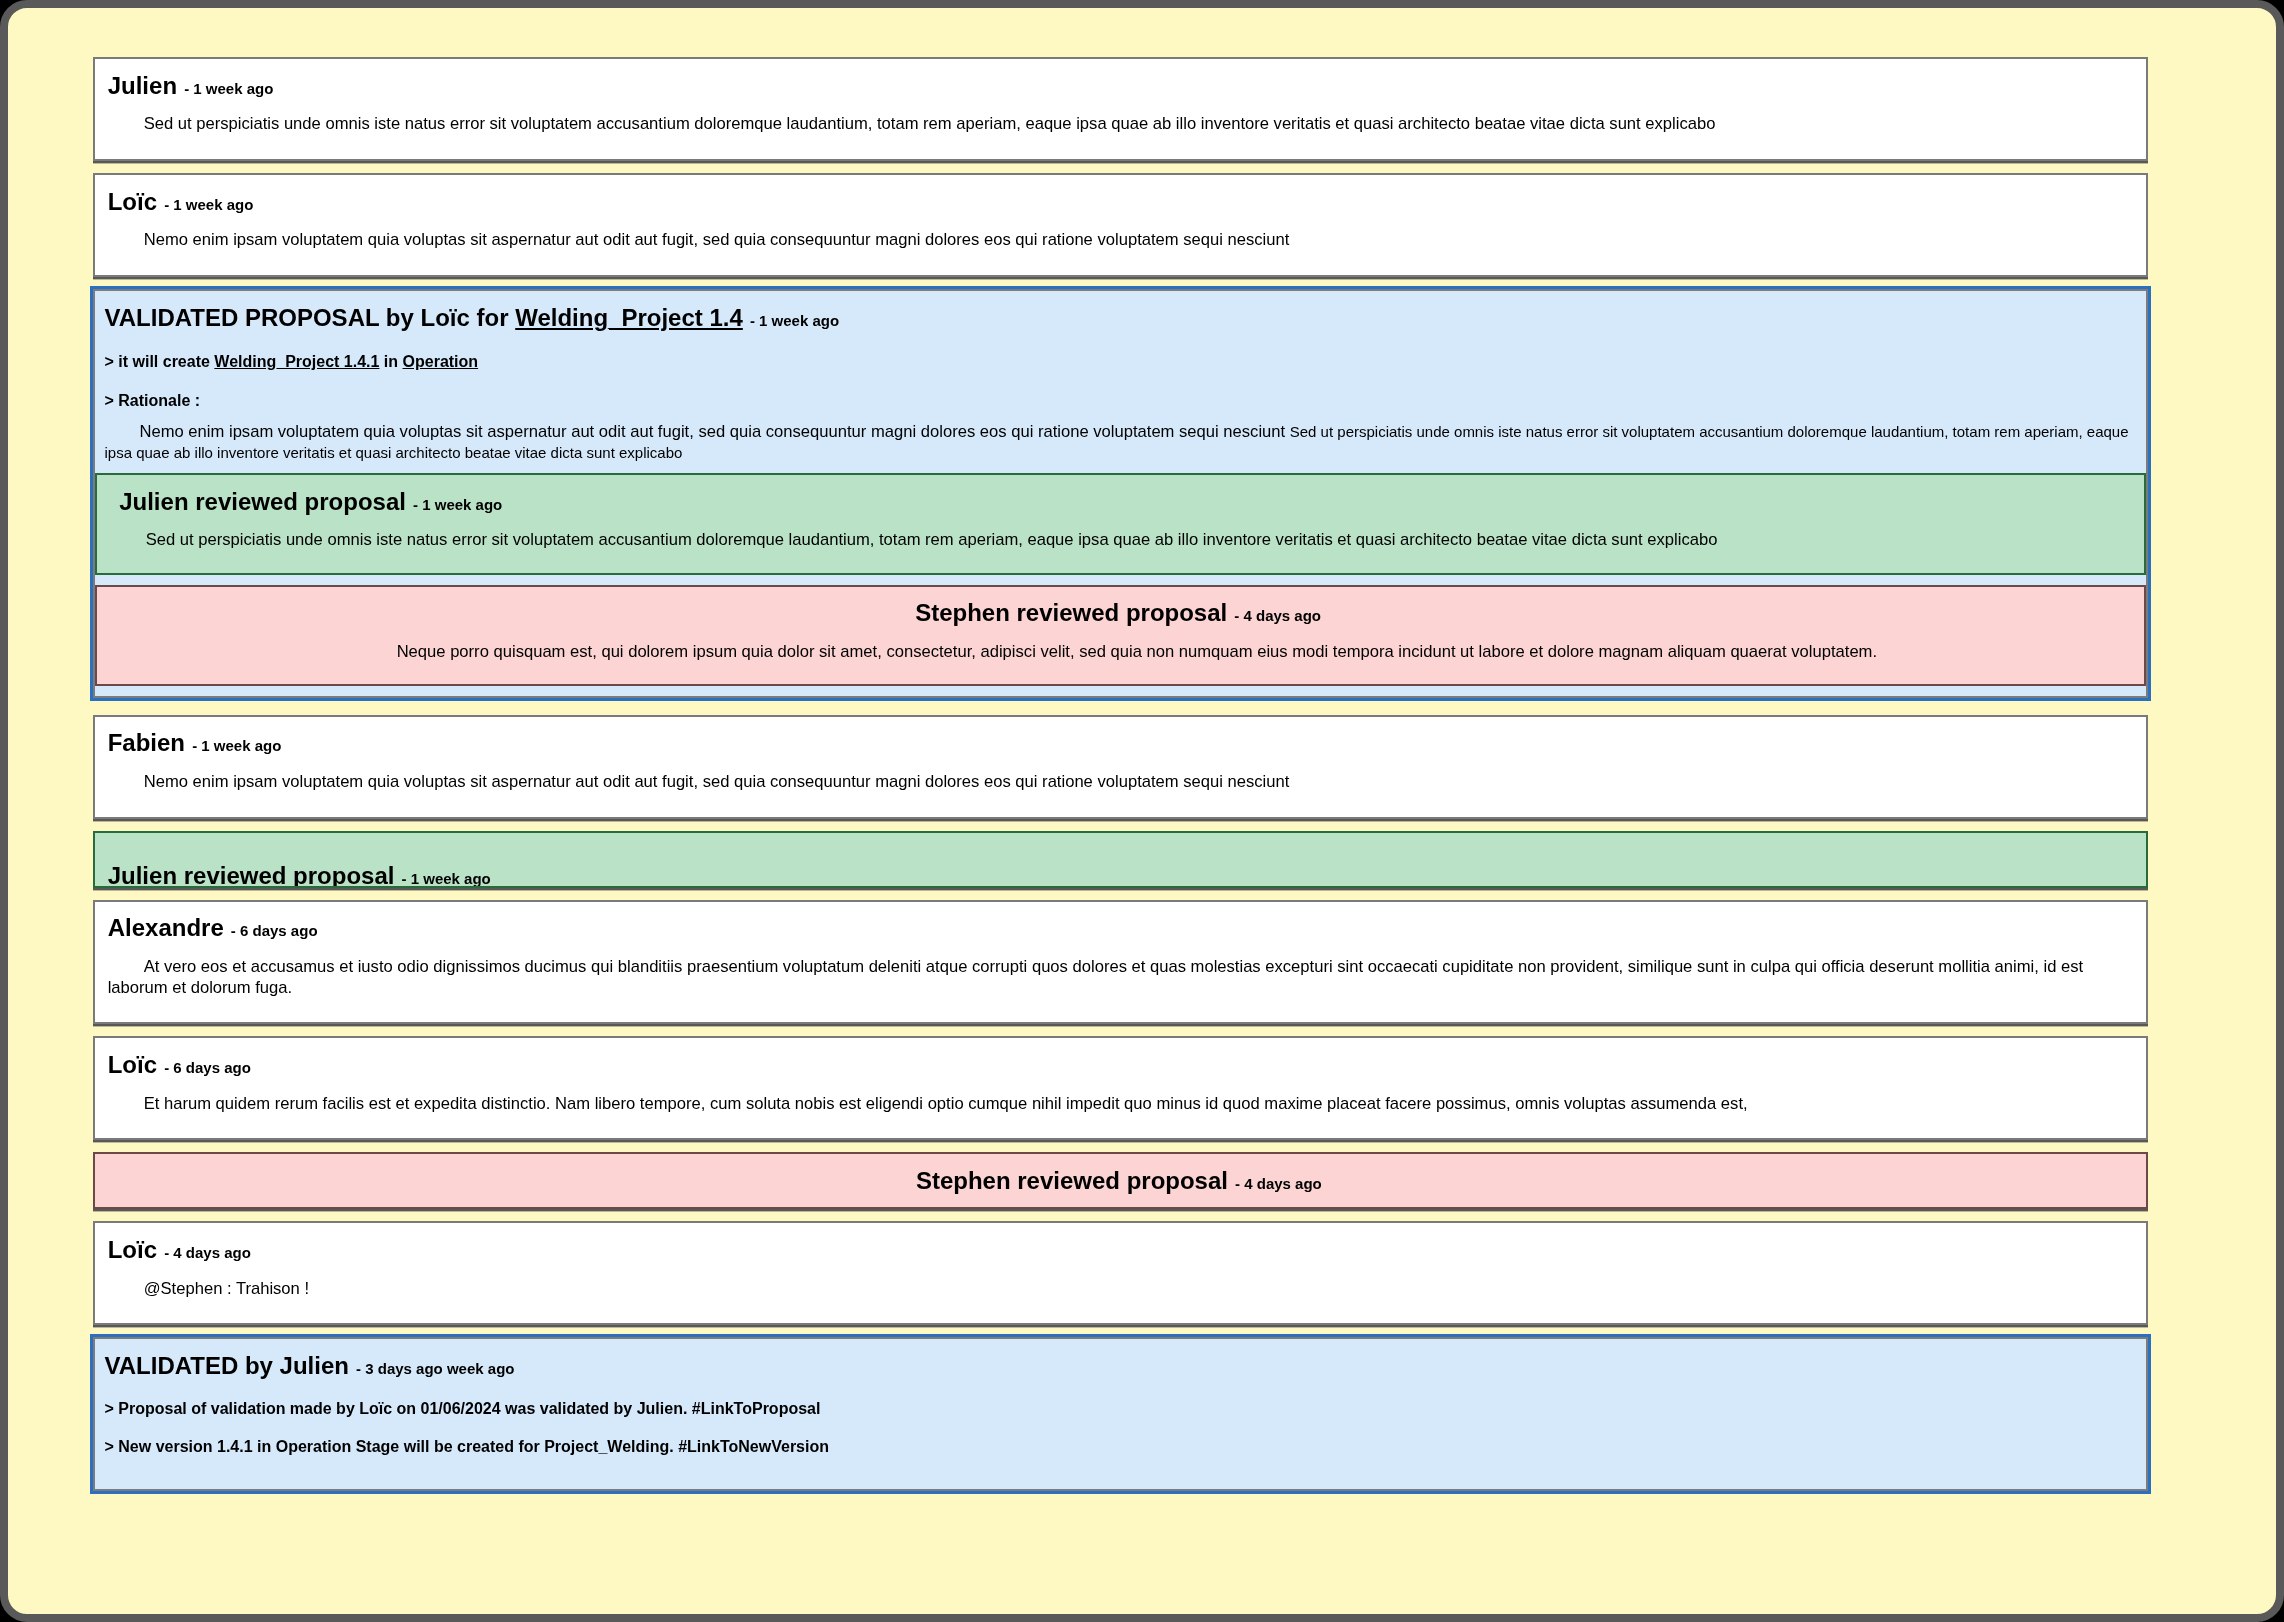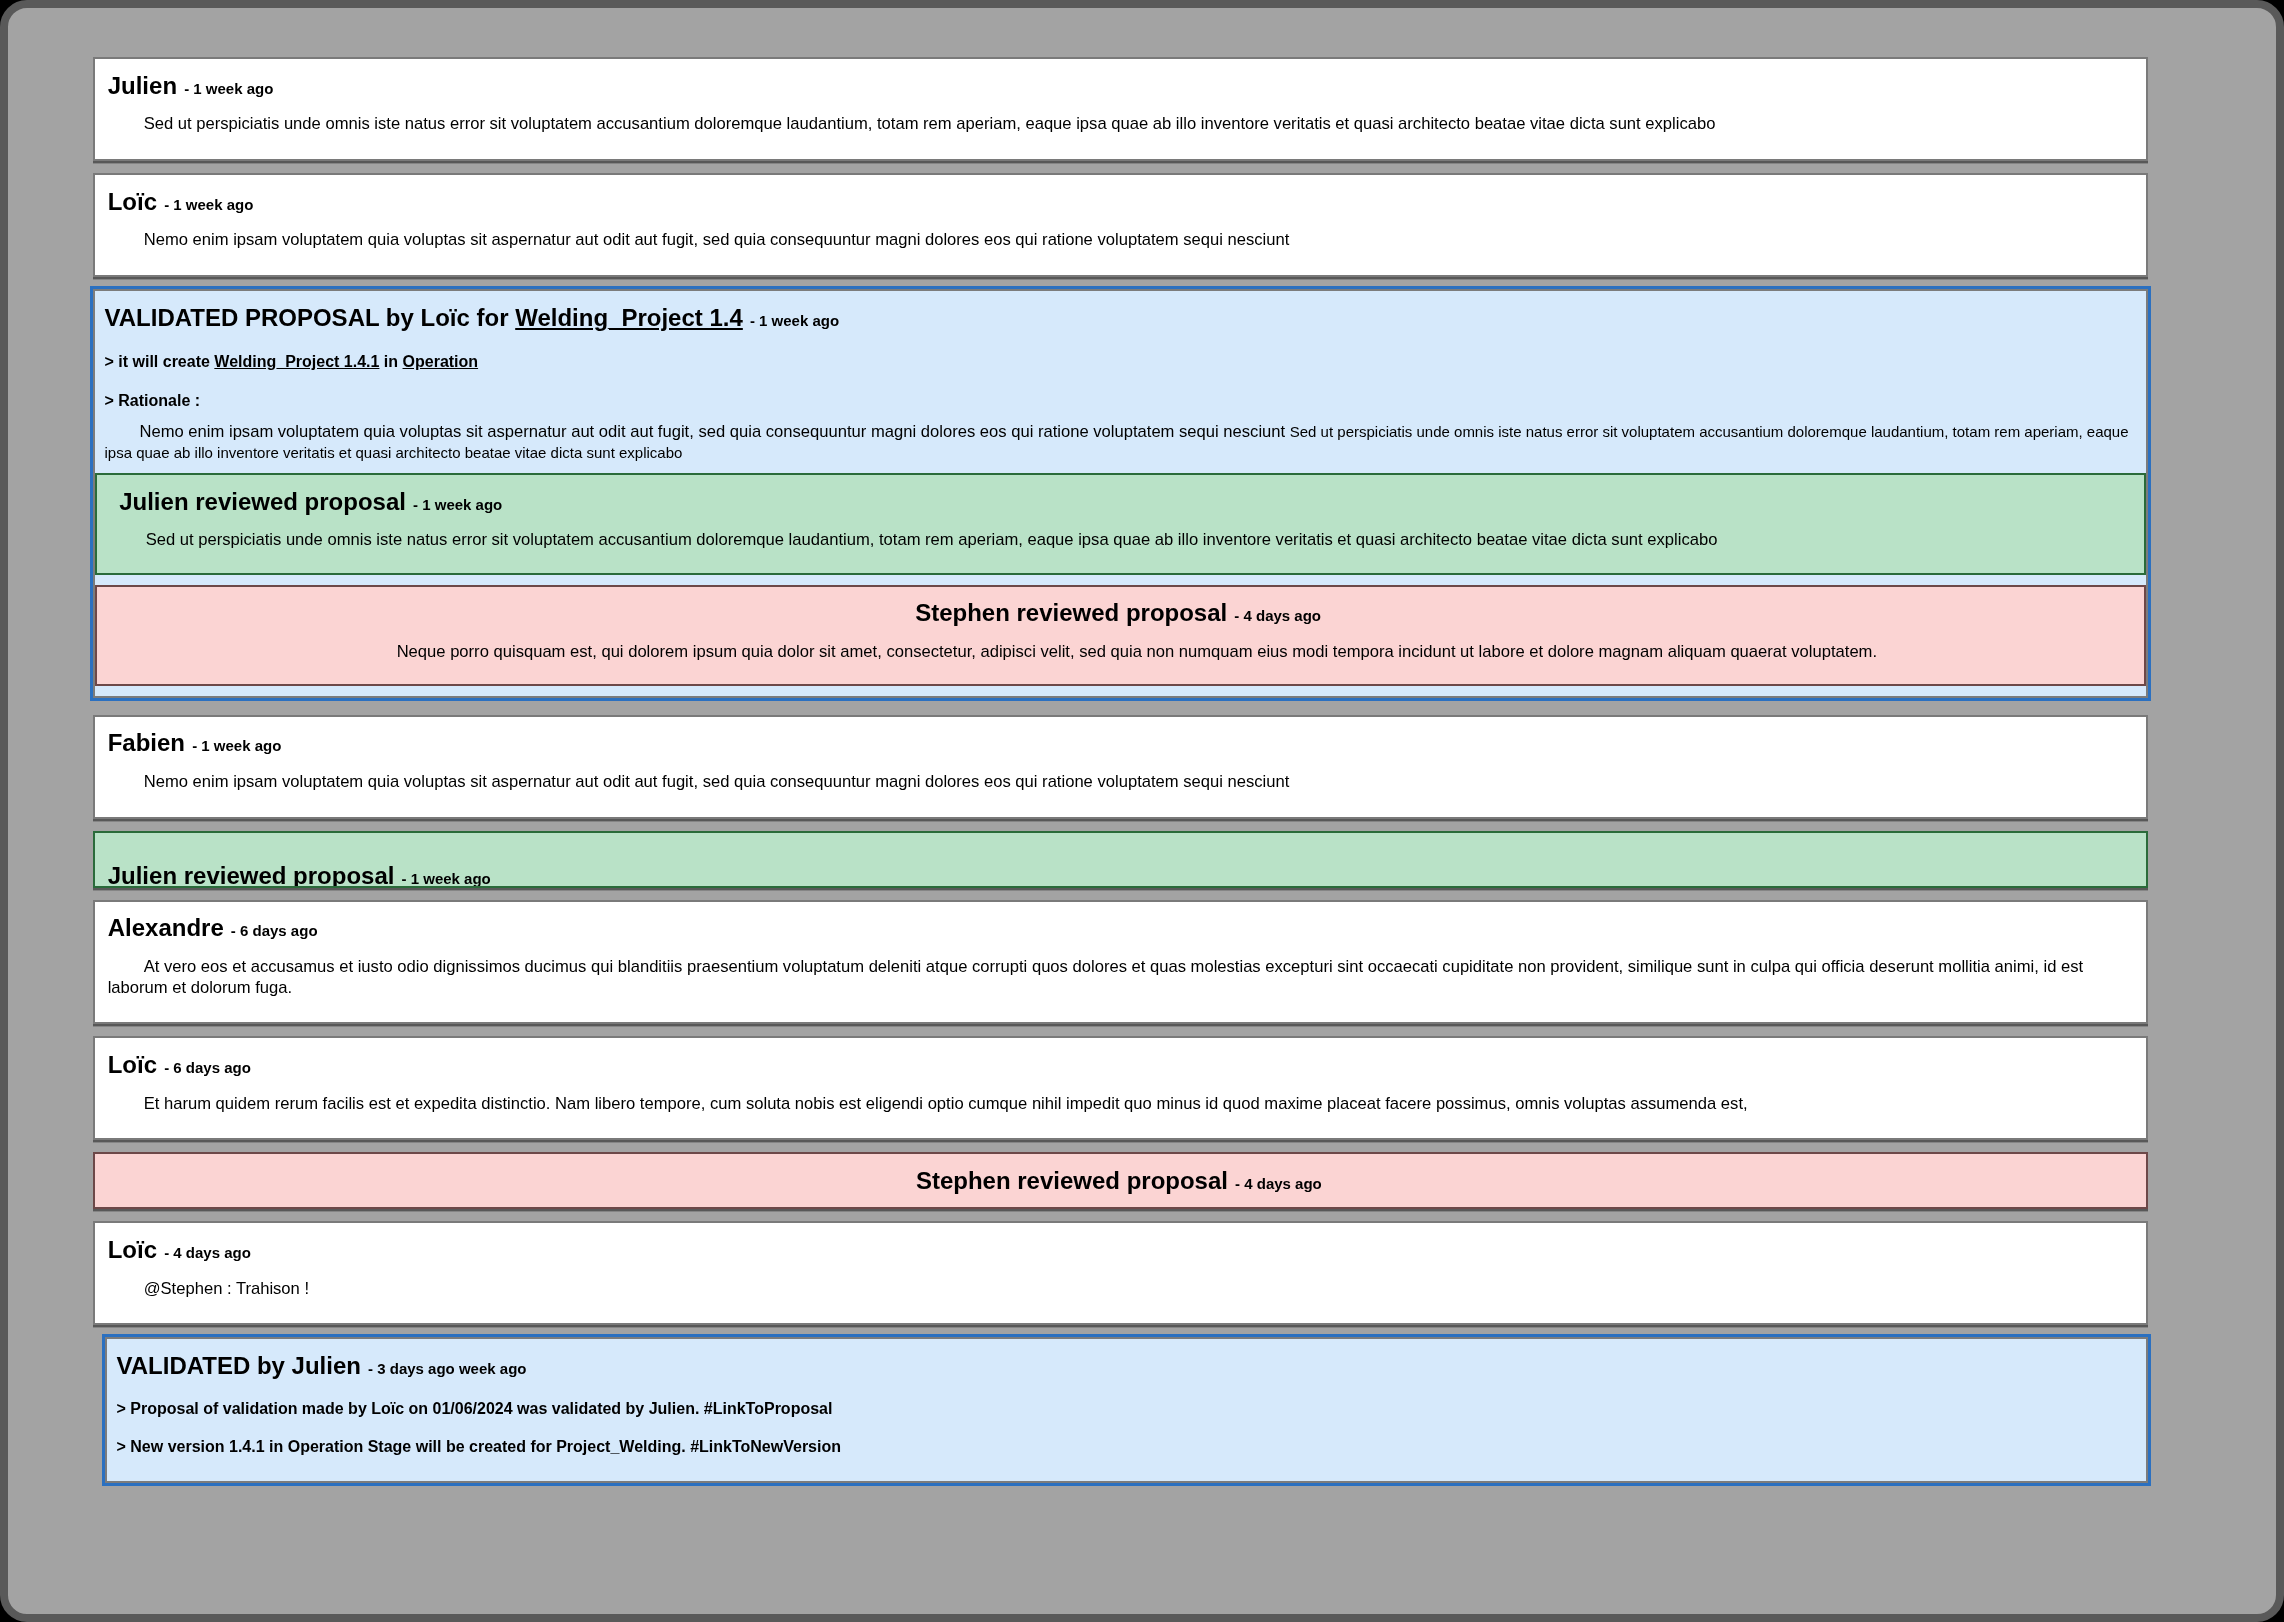--- a/index.html
+++ b/index.html
@@ -1,17 +1,17 @@
 <!DOCTYPE html>
 <html style="font-size:12.7px"><head>
 <meta charset="utf-8">
 <style>
   html,body{margin:0;padding:0;background:#000;}
   body{width:2284px;height:1622px;font-family:"Liberation Sans",sans-serif;color:#000;}
-  .panel{box-sizing:border-box;width:2284px;height:1622px;background:#a3a3a3;
+  .panel{box-sizing:border-box;width:2284px;height:1622px;background:#fef9c3;
          border:8.7px solid #595959;border-radius:27px;overflow:hidden;}
   .feed{padding:49px 128px 63px 85px;}
 
   
   .card{background:#fff;border:2.4px solid #7a7a7a;box-shadow:0 2.4px 0 #585858;
         margin-bottom:12px;padding:12.7px 16px 24px 12.7px;}
   .card-head{font-size:24px;font-weight:bold;line-height:27px;white-space:nowrap;}
   .time{font-size:15px;font-weight:bold;margin-left:7.1px;}
   .card-body{font-size:16.6px;line-height:20.6px;margin:12.7px 0 0 0;text-indent:36px;}
 
@@ -29,21 +29,21 @@
   .card.green{background:#b9e2c7;border-color:#2a6b3a;}
   .card.pink{background:#fbd4d3;border-color:#6d4848;text-align:center;}
   .card.blue .card.nested:last-child{margin-bottom:1.6px;}
 
   
   .card.collapsed{box-sizing:border-box;height:57px;overflow:hidden;box-shadow:0 2.4px 0 #585858;}
   .card.collapsed.clip{padding:29px 16px 0 12.7px;}
   .card.collapsed.open{padding:12.7px 16px 0 12.7px;}
 
   
-  .card.validated{padding-bottom:23px;margin-top:6.3px;margin-left:12px;}
+  .card.validated{padding-bottom:31px;margin-top:6.3px;}
   .card.validated .bold-line{margin-top:16.6px;}
 </style>
 </head>
 <body>
 
 <div class="panel">
   <div class="feed">
 
     <section class="card">
       <div class="card-head"><span>Julien</span><span class="time">- 1 week ago</span></div>

